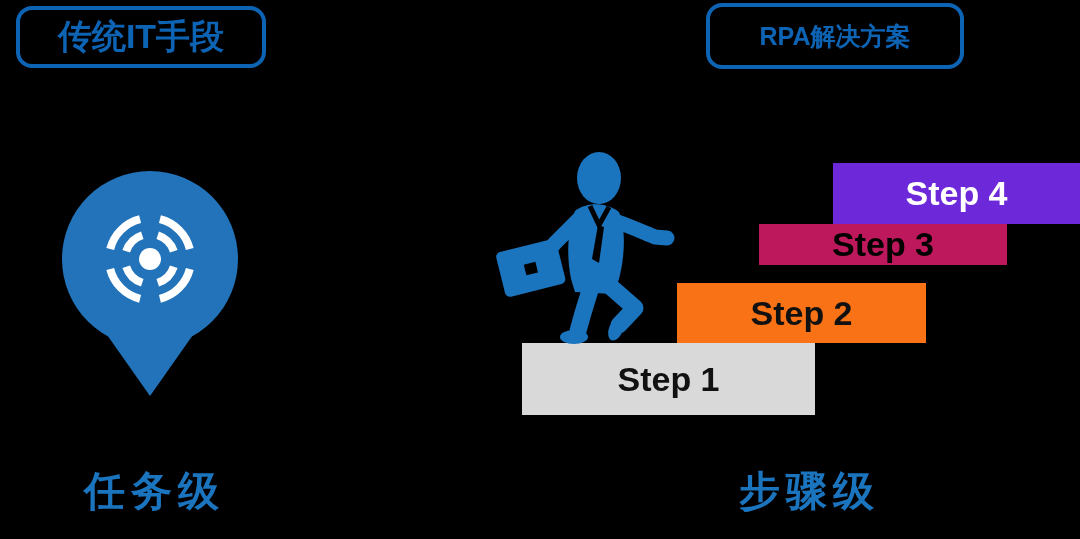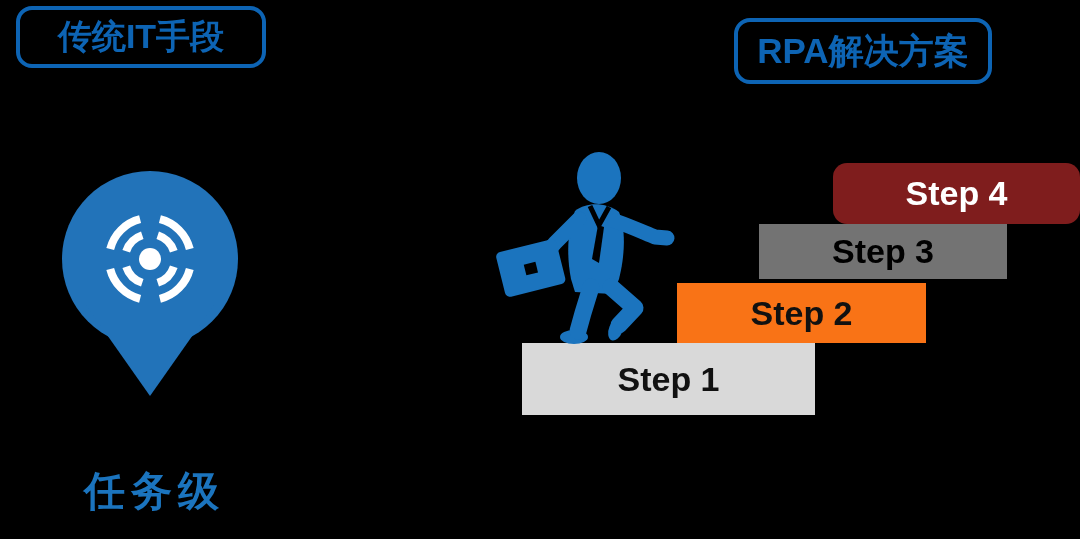--- a/index.html
+++ b/index.html
@@ -9,34 +9,34 @@
     font-family:"Liberation Sans","DejaVu Sans",sans-serif;
   }
   
   .title-box{
     position:absolute;border:4px solid #0D64B4;border-radius:16px;
     color:#0D64B4;font-weight:bold;
     display:flex;align-items:center;justify-content:center;
     box-sizing:border-box;background:transparent;
   }
   #title-left{left:16px;top:6px;width:250px;height:62px;font-size:34px;}
-  #title-right{left:706px;top:18px;width:258px;height:66px;font-size:35px;margin-left:28px;}
+  #title-right{left:706px;top:3px;width:258px;height:66px;font-size:25px;}
   
   #pin-icon{position:absolute;left:60px;top:167px;width:180px;height:232px;}
   #person-icon{position:absolute;left:495px;top:151px;width:185px;height:196px;z-index:6;}
   
   .step{
     position:absolute;font-weight:bold;font-size:34px;
     display:flex;align-items:center;justify-content:center;
     box-sizing:border-box;
   }
   #step1{left:522px;top:343px;width:293px;height:72px;background:#D9D9D9;color:#111111;z-index:1;}
   #step2{left:677px;top:283px;width:249px;height:60px;background:#f97316;color:#111111;z-index:2;}
-  #step3{left:759px;top:224px;width:248px;height:55px;background:#737373;color:#000000;z-index:3;}
-  #step4{left:833px;top:163px;width:247px;height:61px;background:#7f1d1d;color:#FFFFFF;z-index:4;border-radius:14px;}
+  #step3{left:759px;top:224px;width:248px;height:41px;background:#be185d;color:#000000;z-index:3;}
+  #step4{left:833px;top:163px;width:247px;height:61px;background:#6d28d9;color:#FFFFFF;z-index:4;}
   
   .caption{
     position:absolute;color:#1B74BE;font-weight:bold;font-size:41px;letter-spacing:6px;
     white-space:nowrap;
     text-align:center;
   }
   #caption-left{left:84px;top:464px;}
   #caption-right{left:739px;top:464px;}
 </style>
 </head>
@@ -110,14 +110,17 @@
   <div class="step" id="step3">
     <span>Step 3</span>
   </div>
   <div class="step" id="step4">
     <span>Step 4</span>
   </div>
 
   <div class="caption" id="caption-left">
     <span>任务级</span>
   </div>
+  <div class="caption" id="caption-right">
+    <span>步骤级</span>
+  </div>
 
 </div>
 
 </body></html>

